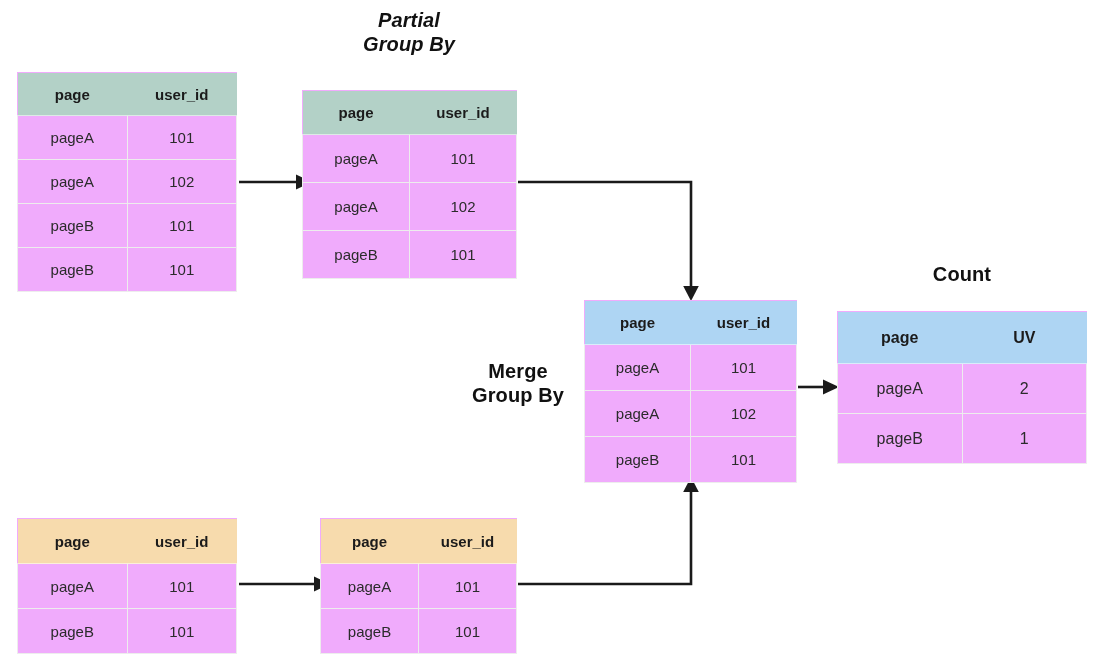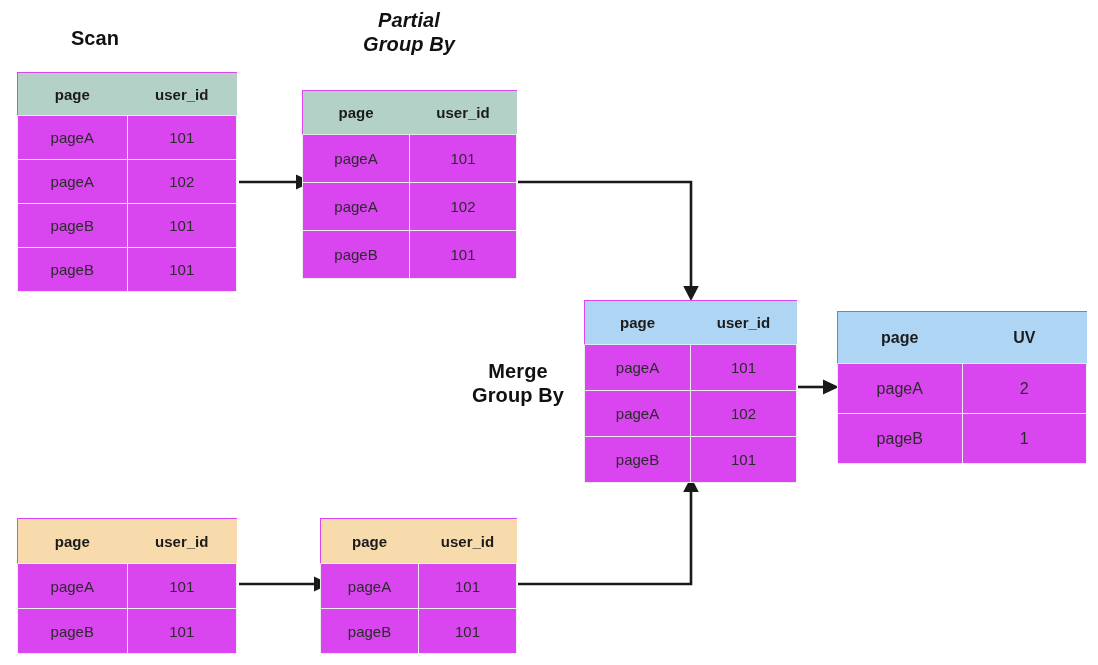--- a/index.html
+++ b/index.html
@@ -29,21 +29,21 @@
     line-height: 1.22;
     white-space: pre-line;
     letter-spacing: .1px;
   }
 
   
   .tbl {
     position: absolute;
     border-collapse: collapse;
     table-layout: fixed;
-    background: #d946ef;
+    background: #f0abfc;
     border: 1px solid #e8e8e8;
   }
   .tbl td, .tbl th {
     border: 1px solid #ededed;
     text-align: center;
     vertical-align: middle;
     padding: 0;
     font-weight: normal;
     color: #2b2b2b;
   }
@@ -104,28 +104,28 @@
       <path class="wire" d="M 518 584 L 691 584 L 691 492"></path>
       <polygon class="wire-head" points="683.2,492 698.8,492 691,477"></polygon>
     </g>
 
     <g>
       <path class="wire" d="M 798 387 L 823 387"></path>
       <polygon class="wire-head" points="823,379.5 839,387 823,394.5"></polygon>
     </g>
   </svg>
 
-  <div class="title" style="left:25px; top:26px; width:140px; font-size:20px;">Scan</div>
 
   <div class="title" style="left:334px; top:8px; width:150px; font-size:20px;font-style:italic;">Partial
 Group By</div>
 
   <div class="title" style="left:443px; top:359px; width:150px; font-size:20px;">Merge
 Group By</div>
 
+  <div class="title" style="left:892px; top:262px; width:140px; font-size:20px;">Count</div>
 
   <table class="tbl hdr-green" style="left:17px; top:72px; width:220px;">
     <colgroup>
         <col style="width:50%">
         <col style="width:50%">
       </colgroup>
     <thead>
         <tr>
           <th style="height: 42px; font-size: 15px;">page</th>
           <th style="height: 42px; font-size: 15px;">user_id</th>

